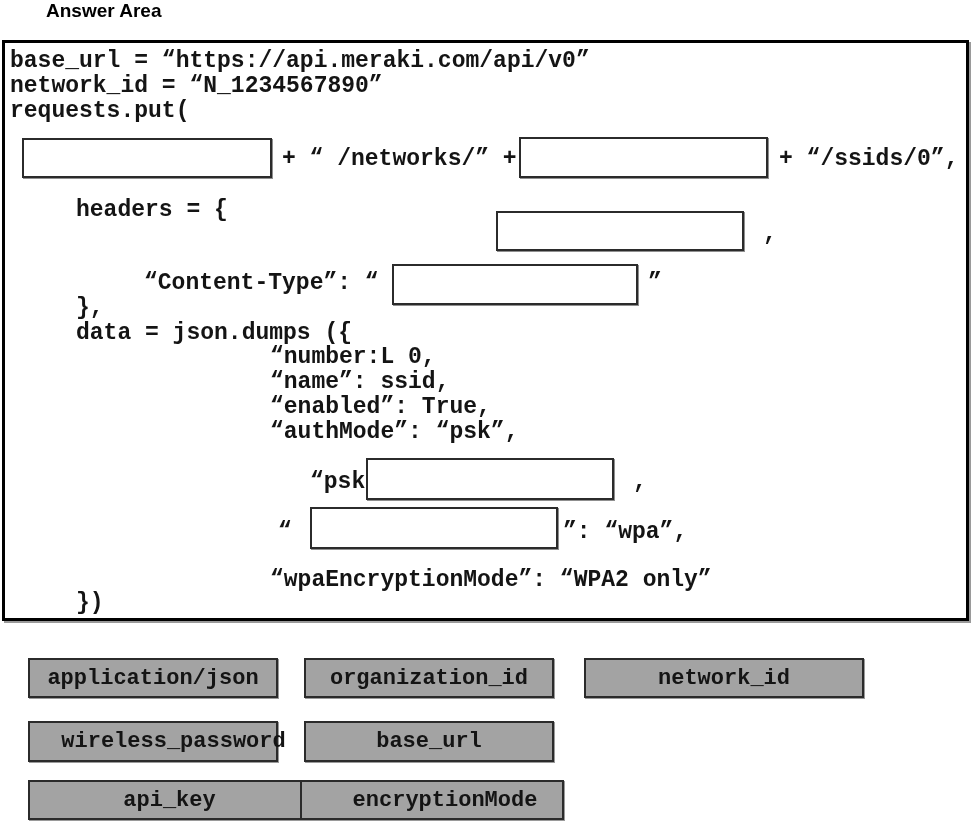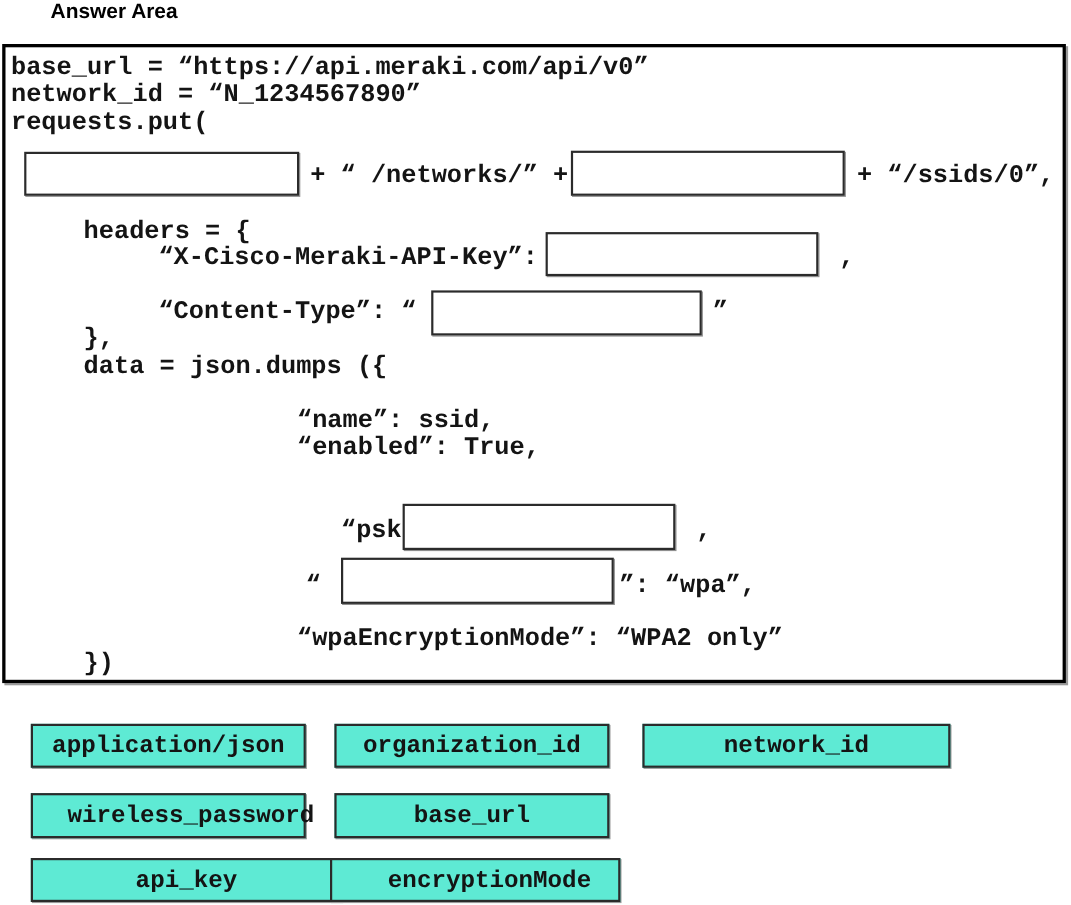--- a/index.html
+++ b/index.html
@@ -42,21 +42,21 @@
   }
   .blank {
     position: absolute;
     background: #ffffff;
     border: 2px solid #2b2b2b;
     box-shadow: 1px 1px 0 #8f8f8f;
     box-sizing: border-box;
   }
   .option {
     position: absolute;
-    background: #5eead4;
+    background: #a3a3a3;
     border: 2px solid #2b2b2b;
     box-shadow: 1px 1px 0 #9a9a9a;
     box-sizing: border-box;
     display: flex;
     align-items: center;
     justify-content: center;
     font-weight: bold;
     font-size: 22px;
     color: #141414;
     white-space: pre;
@@ -76,33 +76,34 @@
     <span class="code" style="left:5px; top:31px;font-family:Liberation Mono, monospace;">network_id = “N_1234567890”</span>
     <span class="code" style="left:5px; top:56px;">requests.put(</span>
 
     <div class="blank" style="left:17px; top:95px; width:250px; height:40px;"></div>
     <span class="code" style="left:277px; top:104px;">+ “ /networks/” +</span>
     <div class="blank" style="left:514px; top:94px; width:249px; height:41px;"></div>
     <span class="code" style="left:774px; top:104px;">+ “/ssids/0”,</span>
 
     <span class="code" style="left:71px; top:155px;">headers = {</span>
 
-    <span class="code" style="left:139px; top:179px;">“X-Cisco-Meraki-API-Key”:</span>
     <div class="blank" style="left:491px; top:168px; width:248px; height:40px;"></div>
     <span class="code" style="left:758px; top:179px;">,</span>
 
     <span class="code" style="left:139px; top:228px;">“Content-Type”: “</span>
     <div class="blank" style="left:387px; top:221px; width:246px; height:41px;"></div>
     <span class="code" style="left:643px; top:228px;">”</span>
 
     <span class="code" style="left:71px; top:253px;">},</span>
     <span class="code" style="left:71px; top:278px;">data = json.dumps ({</span>
 
+    <span class="code" style="left:265px; top:302px;">“number:L 0,</span>
     <span class="code" style="left:265px; top:327px;">“name”: ssid,</span>
     <span class="code" style="left:265px; top:352px;">“enabled”: True,</span>
+    <span class="code" style="left:265px; top:377px;">“authMode”: “psk”,</span>
 
     <span class="code" style="left:269px; top:427px;margin-left:36px;">“psk”:</span>
     <div class="blank" style="left:361px; top:415px; width:248px; height:42px;"></div>
     <span class="code" style="left:628px; top:427px;">,</span>
 
     <span class="code" style="left:273px; top:477px;">“</span>
     <div class="blank" style="left:305px; top:464px; width:248px; height:42px;"></div>
     <span class="code" style="left:558px; top:477px;">”: “wpa”,</span>
 
     <span class="code" style="left:265px; top:525px;">“wpaEncryptionMode”: “WPA2 only”</span>

